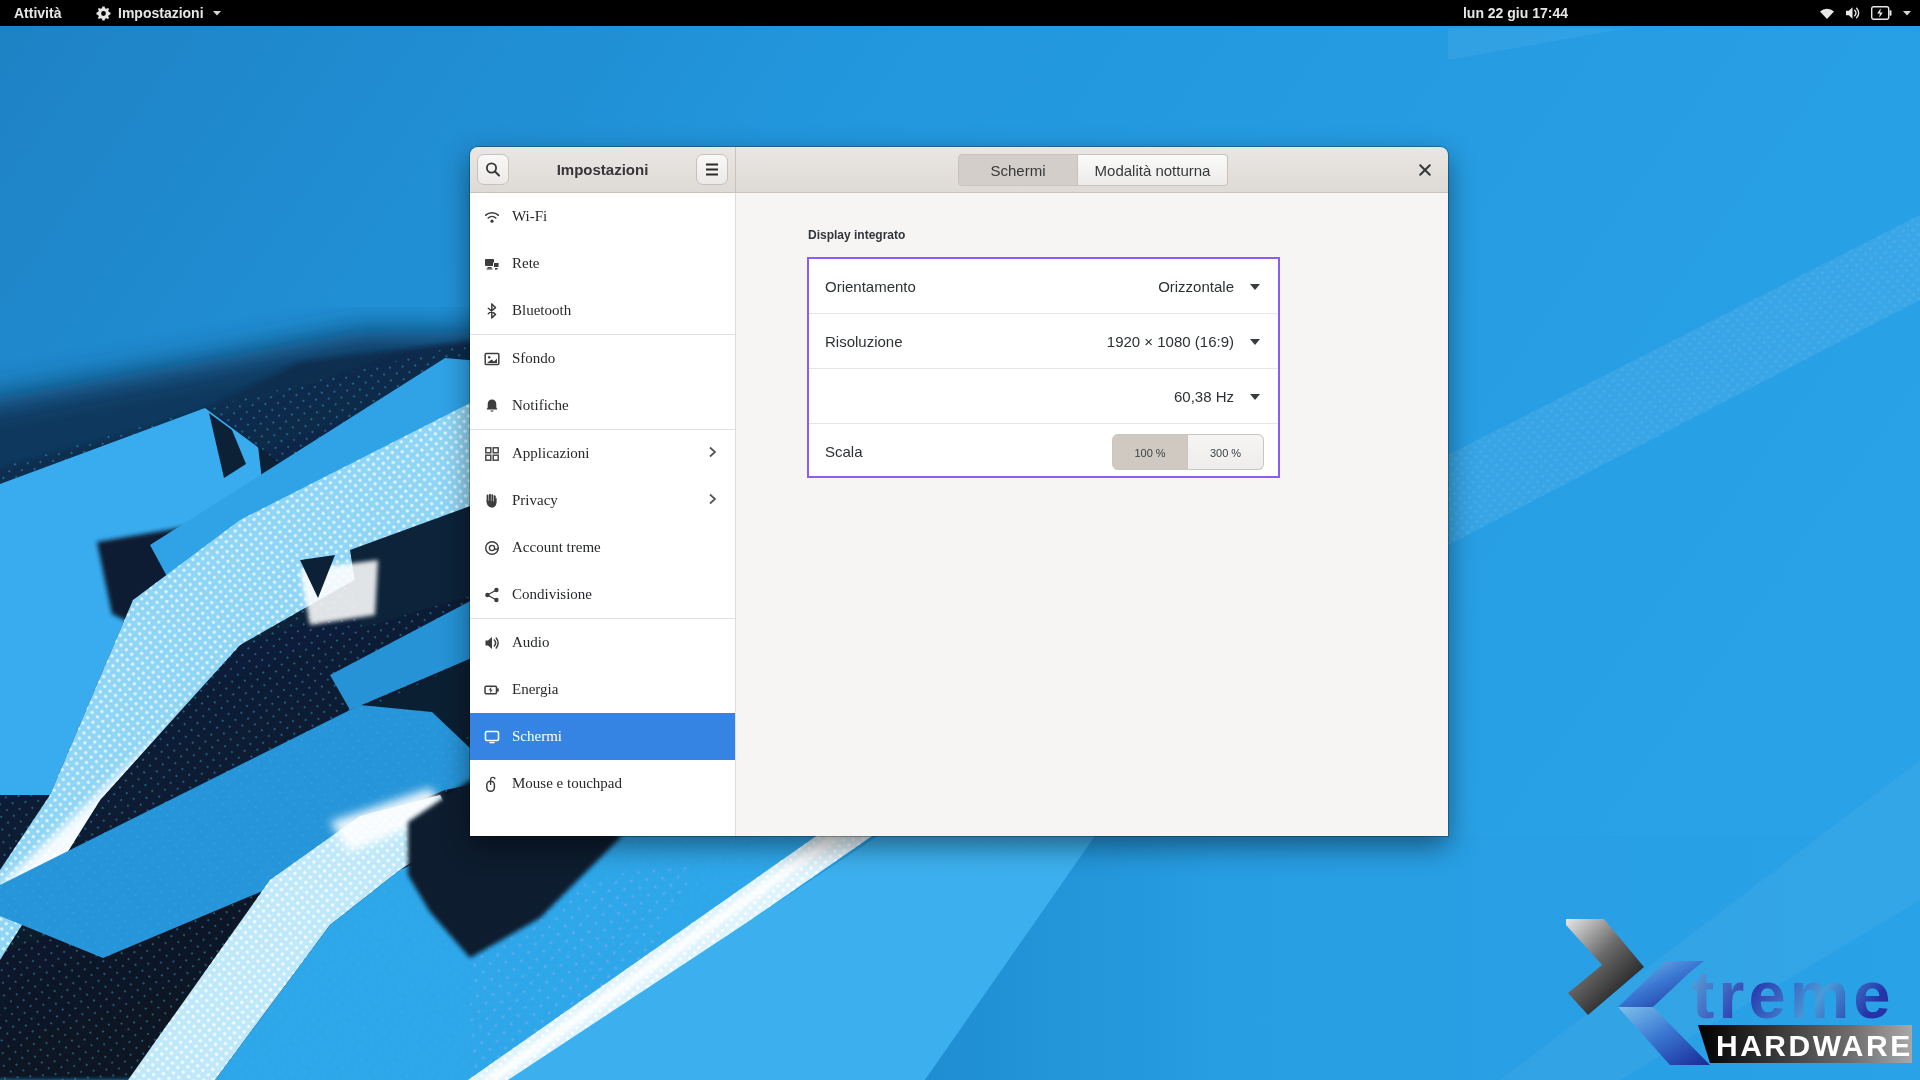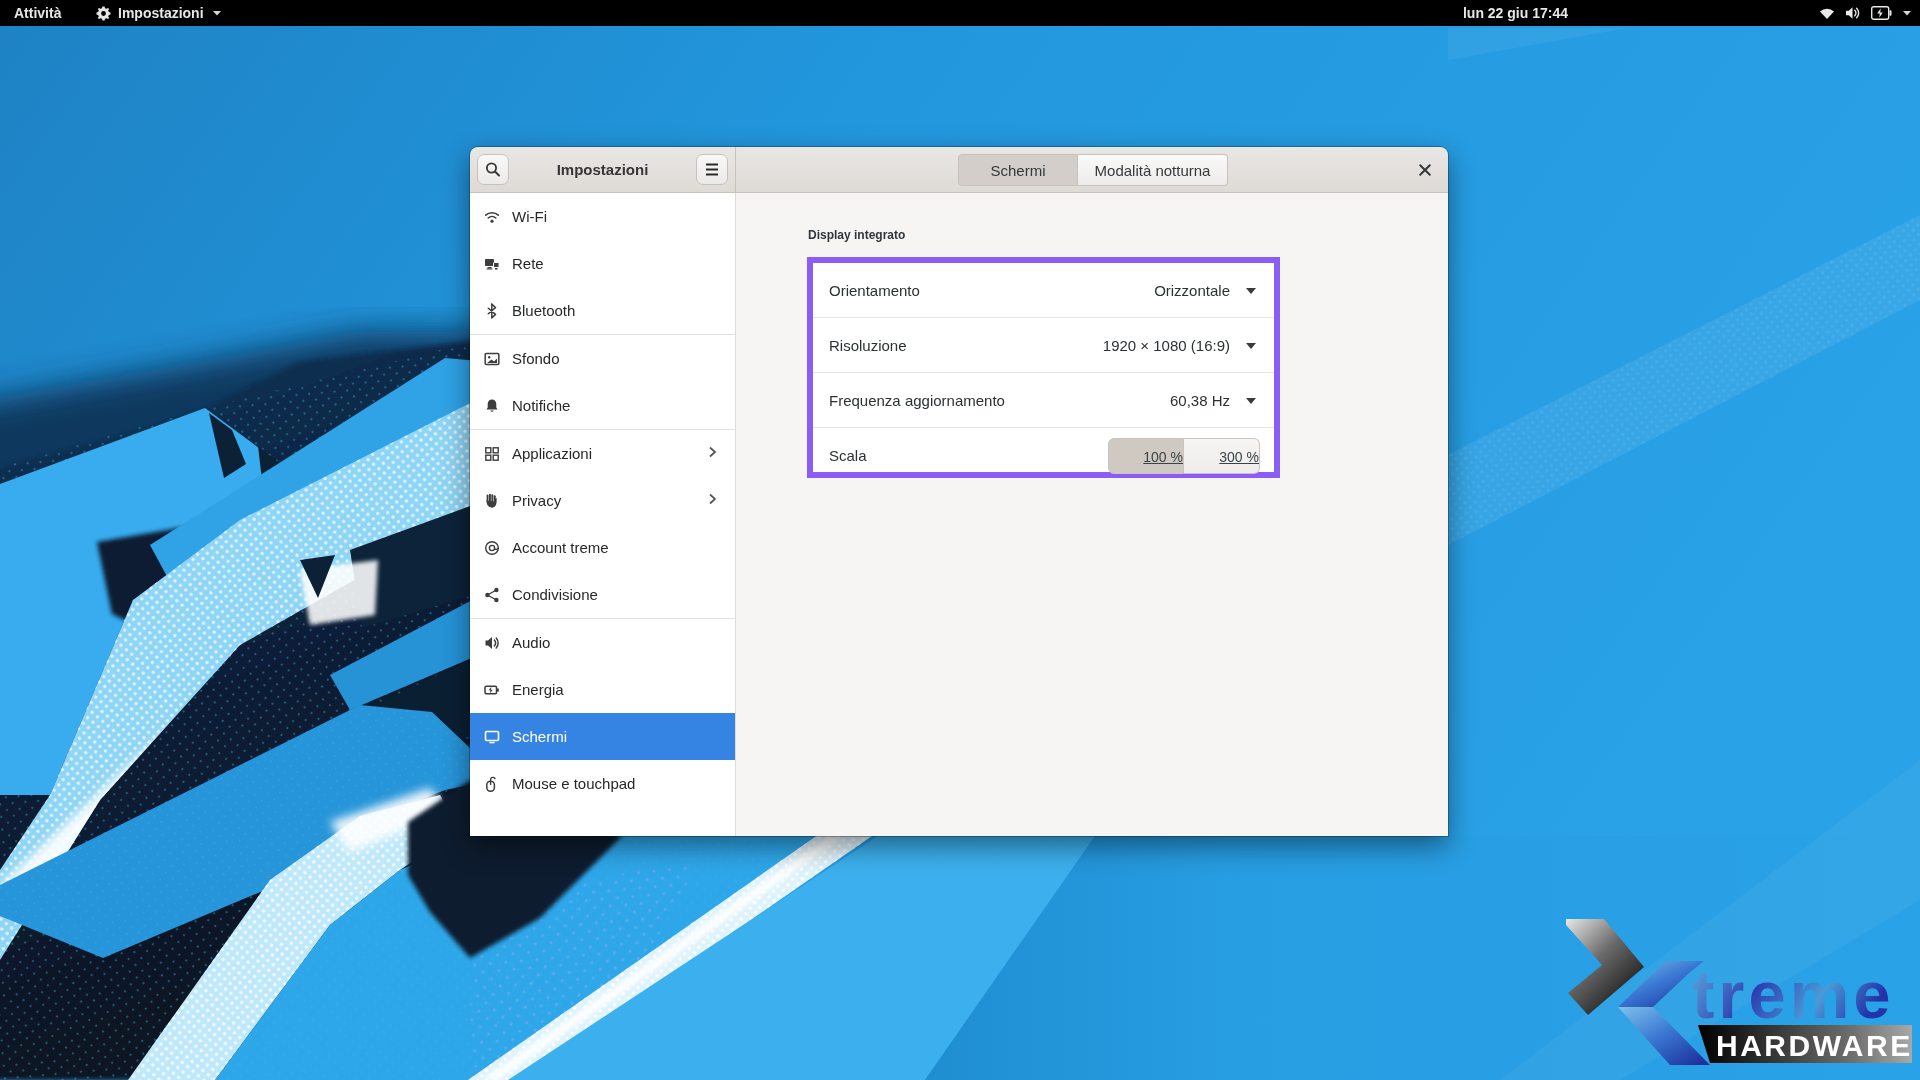--- a/index.html
+++ b/index.html
@@ -19,46 +19,46 @@
      overflow:hidden; display:grid; grid-template-columns:266px 712px; grid-template-rows:46px 643px; }
   .hdr { background:linear-gradient(#e9e7e4, #dedad6); border-bottom:1px solid #c9c2bb; position:relative; }
   #hdr-side { border-right:1px solid #c9c2bb; }
   #hdr-side .title { position:absolute; left:0; right:0; top:0; height:45px; line-height:45px; text-align:center;
      font-weight:bold; font-size:15px; color:#37343a; }
   .sqbtn { position:absolute; top:7px; width:32px; height:31px; border:1px solid #c8c2bb; border-radius:7px;
      background:linear-gradient(#f9f8f8, #eceae8); }
   
   #side { background:#fff; position:relative; overflow:hidden; border-right:1px solid #dfddda; }
   .row { position:relative; height:47px; display:flex; align-items:center; padding-left:14px; gap:12px;
-     font-size:15px; color:#26282a; }
+     font-size:15px; color:#26282a;font-family:Liberation Serif, serif; }
   .row svg { flex:0 0 16px; }
   .sep { height:1px; background:#e2e0de; }
   .row.sel { background:#3584e4; color:#fff; }
   .chev { position:absolute; right:16px; top:15px; }
   
   #main { background:#f6f5f4; position:relative; }
   #panel { position:absolute; left:71px; top:64px; width:473px; height:221px; background:#fff;
-     border:6px solid #8b5cf6; }
+     border:2px solid #8b5cf6; }
   .prow { position:relative; height:55px; border-bottom:1px solid #e8e6e3; font-size:15px; color:#2c3133; }
   .prow:last-child { border-bottom:none; }
   .prow .lab { position:absolute; left:16px; top:0; height:55px; line-height:55px; }
   .prow .val { position:absolute; right:44px; top:0; height:55px; line-height:55px; }
   .darr { position:absolute; right:18px; top:25px; width:0; height:0;
      border-left:5px solid transparent; border-right:5px solid transparent; border-top:6px solid #383c3e; }
   #head1 { position:absolute; left:72px; top:35px; font-size:12px; font-weight:bold; color:#30363a; }
   
   #toggles { position:absolute; left:222px; top:7px; height:32px; display:flex; }
   .tg { height:32px; line-height:32px; font-size:15px; color:#36393c; text-align:center; border:1px solid #c8c2bb; }
   .tg.on { background:#d3cec9; border-radius:4px 0 0 4px; width:120px; }
   .tg.off { background:linear-gradient(#fafafa,#edebe9); border-left:none; border-radius:0 4px 4px 0; width:150px; }
   #closex { position:absolute; right:8px; top:8px; width:30px; height:30px; color:#35393c; font-size:17px;
      text-align:center; line-height:30px; }
   
   #scalebtns { position:absolute; right:14px; top:10px; display:flex; height:36px; }
-  .sb { width:76px; height:36px; line-height:36px; text-align:right; font-size:14px; color:#3a4347; border:1px solid #ccc5be;text-decoration:underline; }
+  .sb { width:76px; height:36px; line-height:36px; text-align:center; font-size:11px; color:#3a4347; border:1px solid #ccc5be; }
   .sb.on { background:#cfc9c2; border-radius:6px 0 0 6px; }
   .sb.off { background:linear-gradient(#f6f5f4,#efedeb); border-left:none; border-radius:0 6px 6px 0; }
 </style>
 </head>
 <body>
 <div id="desk">
   <svg id="wall" width="1920" height="1080" viewBox="0 0 1920 1080">
     <defs>
       <linearGradient id="bgB" x1="0" y1="0" x2="1" y2="0.4">
         <stop offset="0" stop-color="#1e82c4"></stop>
@@ -392,21 +392,20 @@
             <span class="lab">Orientamento</span>
             <span class="val">Orizzontale</span>
             <span class="darr"></span>
           </div>
         <div class="prow">
             <span class="lab">Risoluzione</span>
             <span class="val">1920 × 1080 (16:9)</span>
             <span class="darr"></span>
           </div>
         <div class="prow">
-            <span class="lab">Frequenza aggiornamento</span>
             <span class="val">60,38 Hz</span>
             <span class="darr"></span>
           </div>
         <div class="prow">
             <span class="lab">Scala</span>
           <div id="scalebtns">
               <div class="sb on">100 %</div>
               <div class="sb off">300 %</div>
             </div>
         </div>

